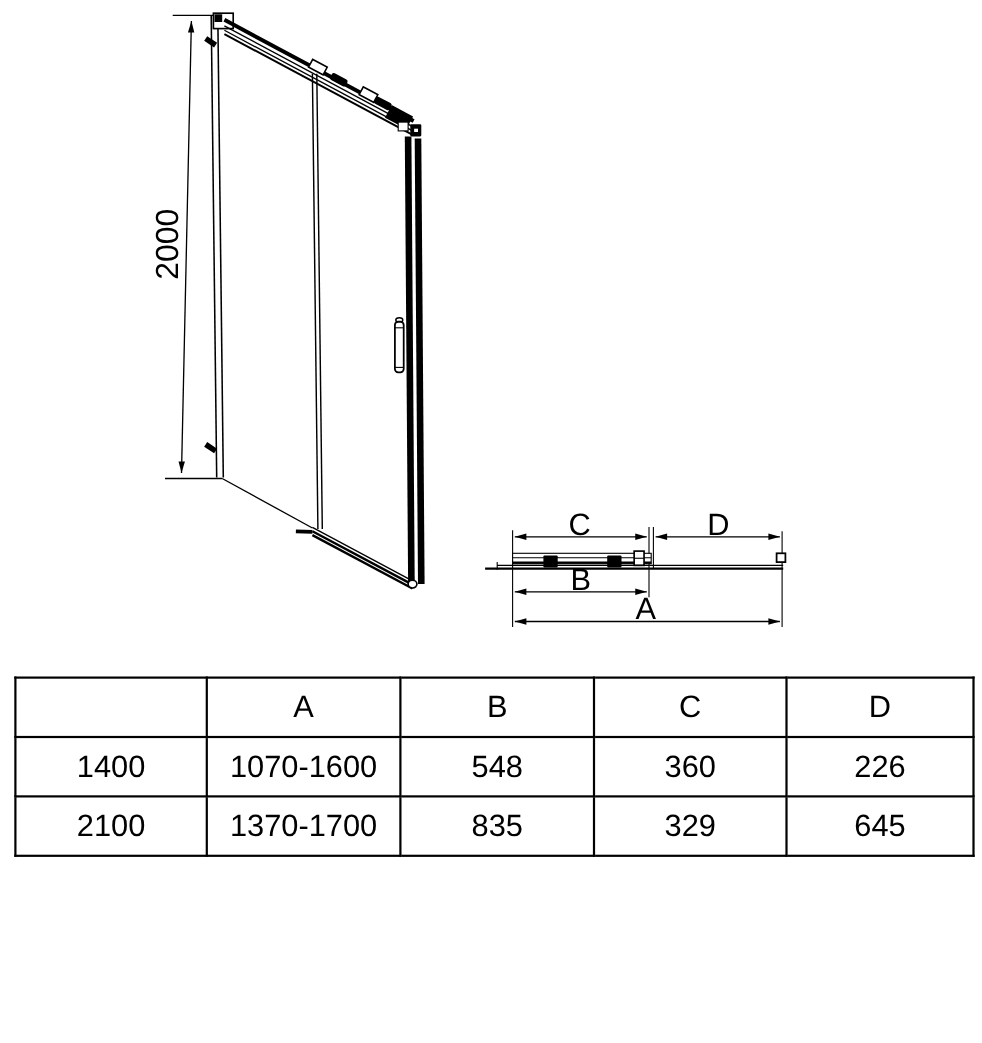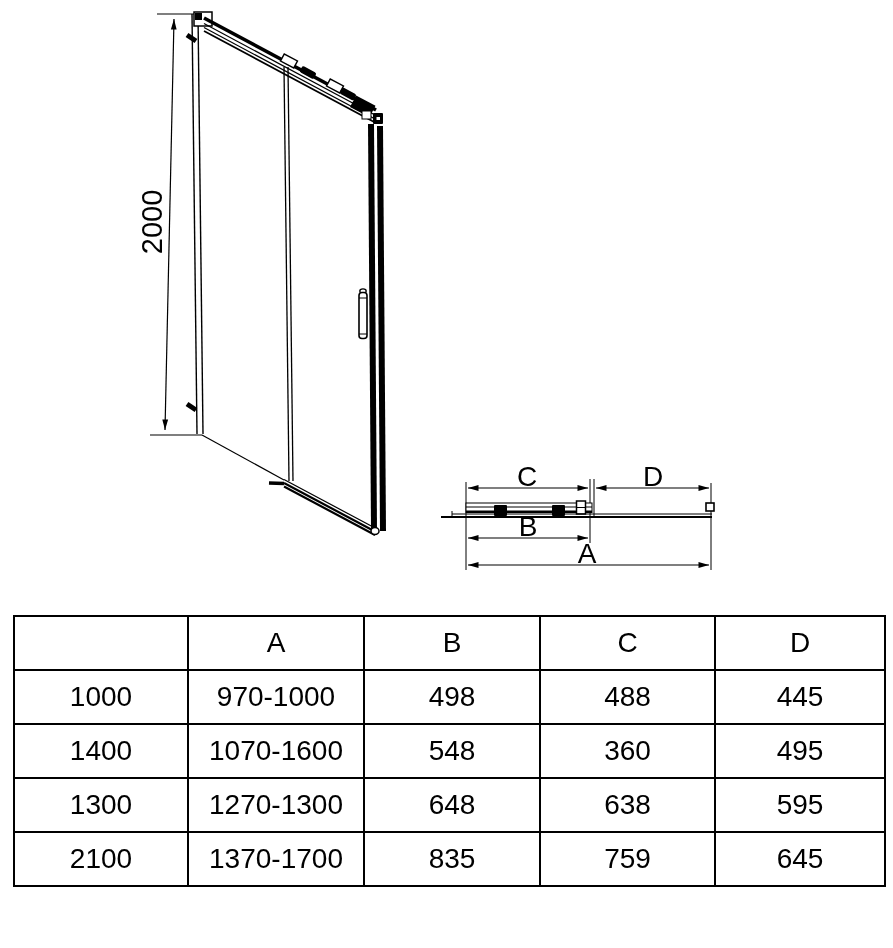--- a/index.html
+++ b/index.html
@@ -163,42 +163,28 @@
       <tr>
         <th></th>
         <th>A</th>
         <th>B</th>
         <th>C</th>
         <th>D</th>
       </tr>
     </thead>
     <tbody>
       <tr>
-        <td>1000</td>
-        <td>970-1000</td>
-        <td>498</td>
-        <td>488</td>
-        <td>445</td>
-      </tr>
-      <tr>
         <td>1400</td>
         <td>1070-1600</td>
         <td>548</td>
         <td>360</td>
-        <td>495</td>
-      </tr>
-      <tr>
-        <td>1300</td>
-        <td>1270-1300</td>
-        <td>648</td>
-        <td>638</td>
-        <td>595</td>
+        <td>226</td>
       </tr>
       <tr>
         <td>2100</td>
         <td>1370-1700</td>
         <td>835</td>
-        <td>759</td>
+        <td>329</td>
         <td>645</td>
       </tr>
     </tbody>
   </table>
 </div>
 
 </body></html>

